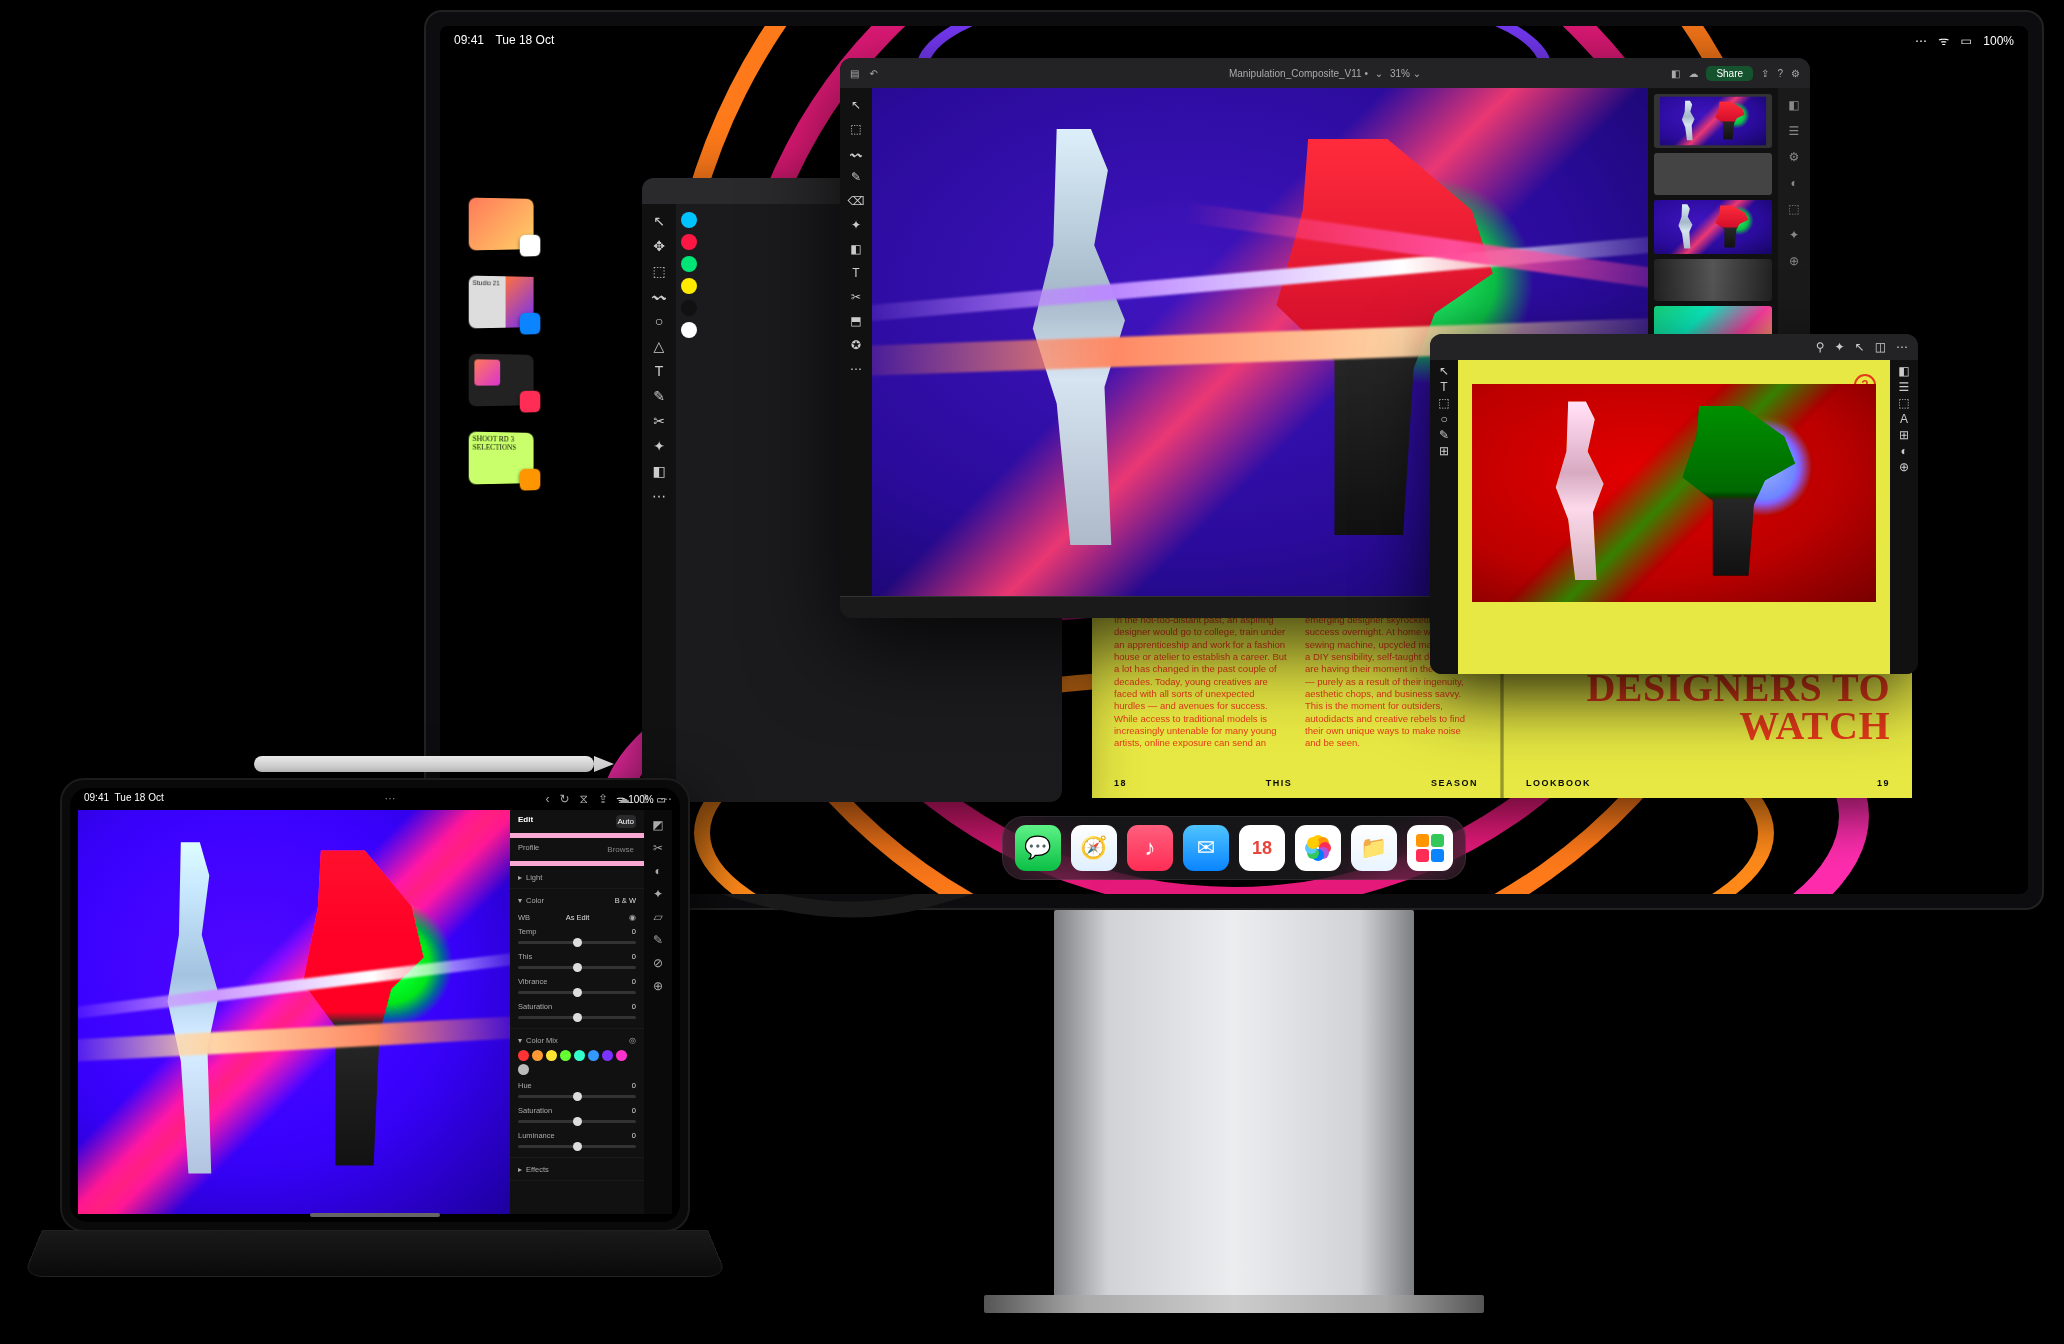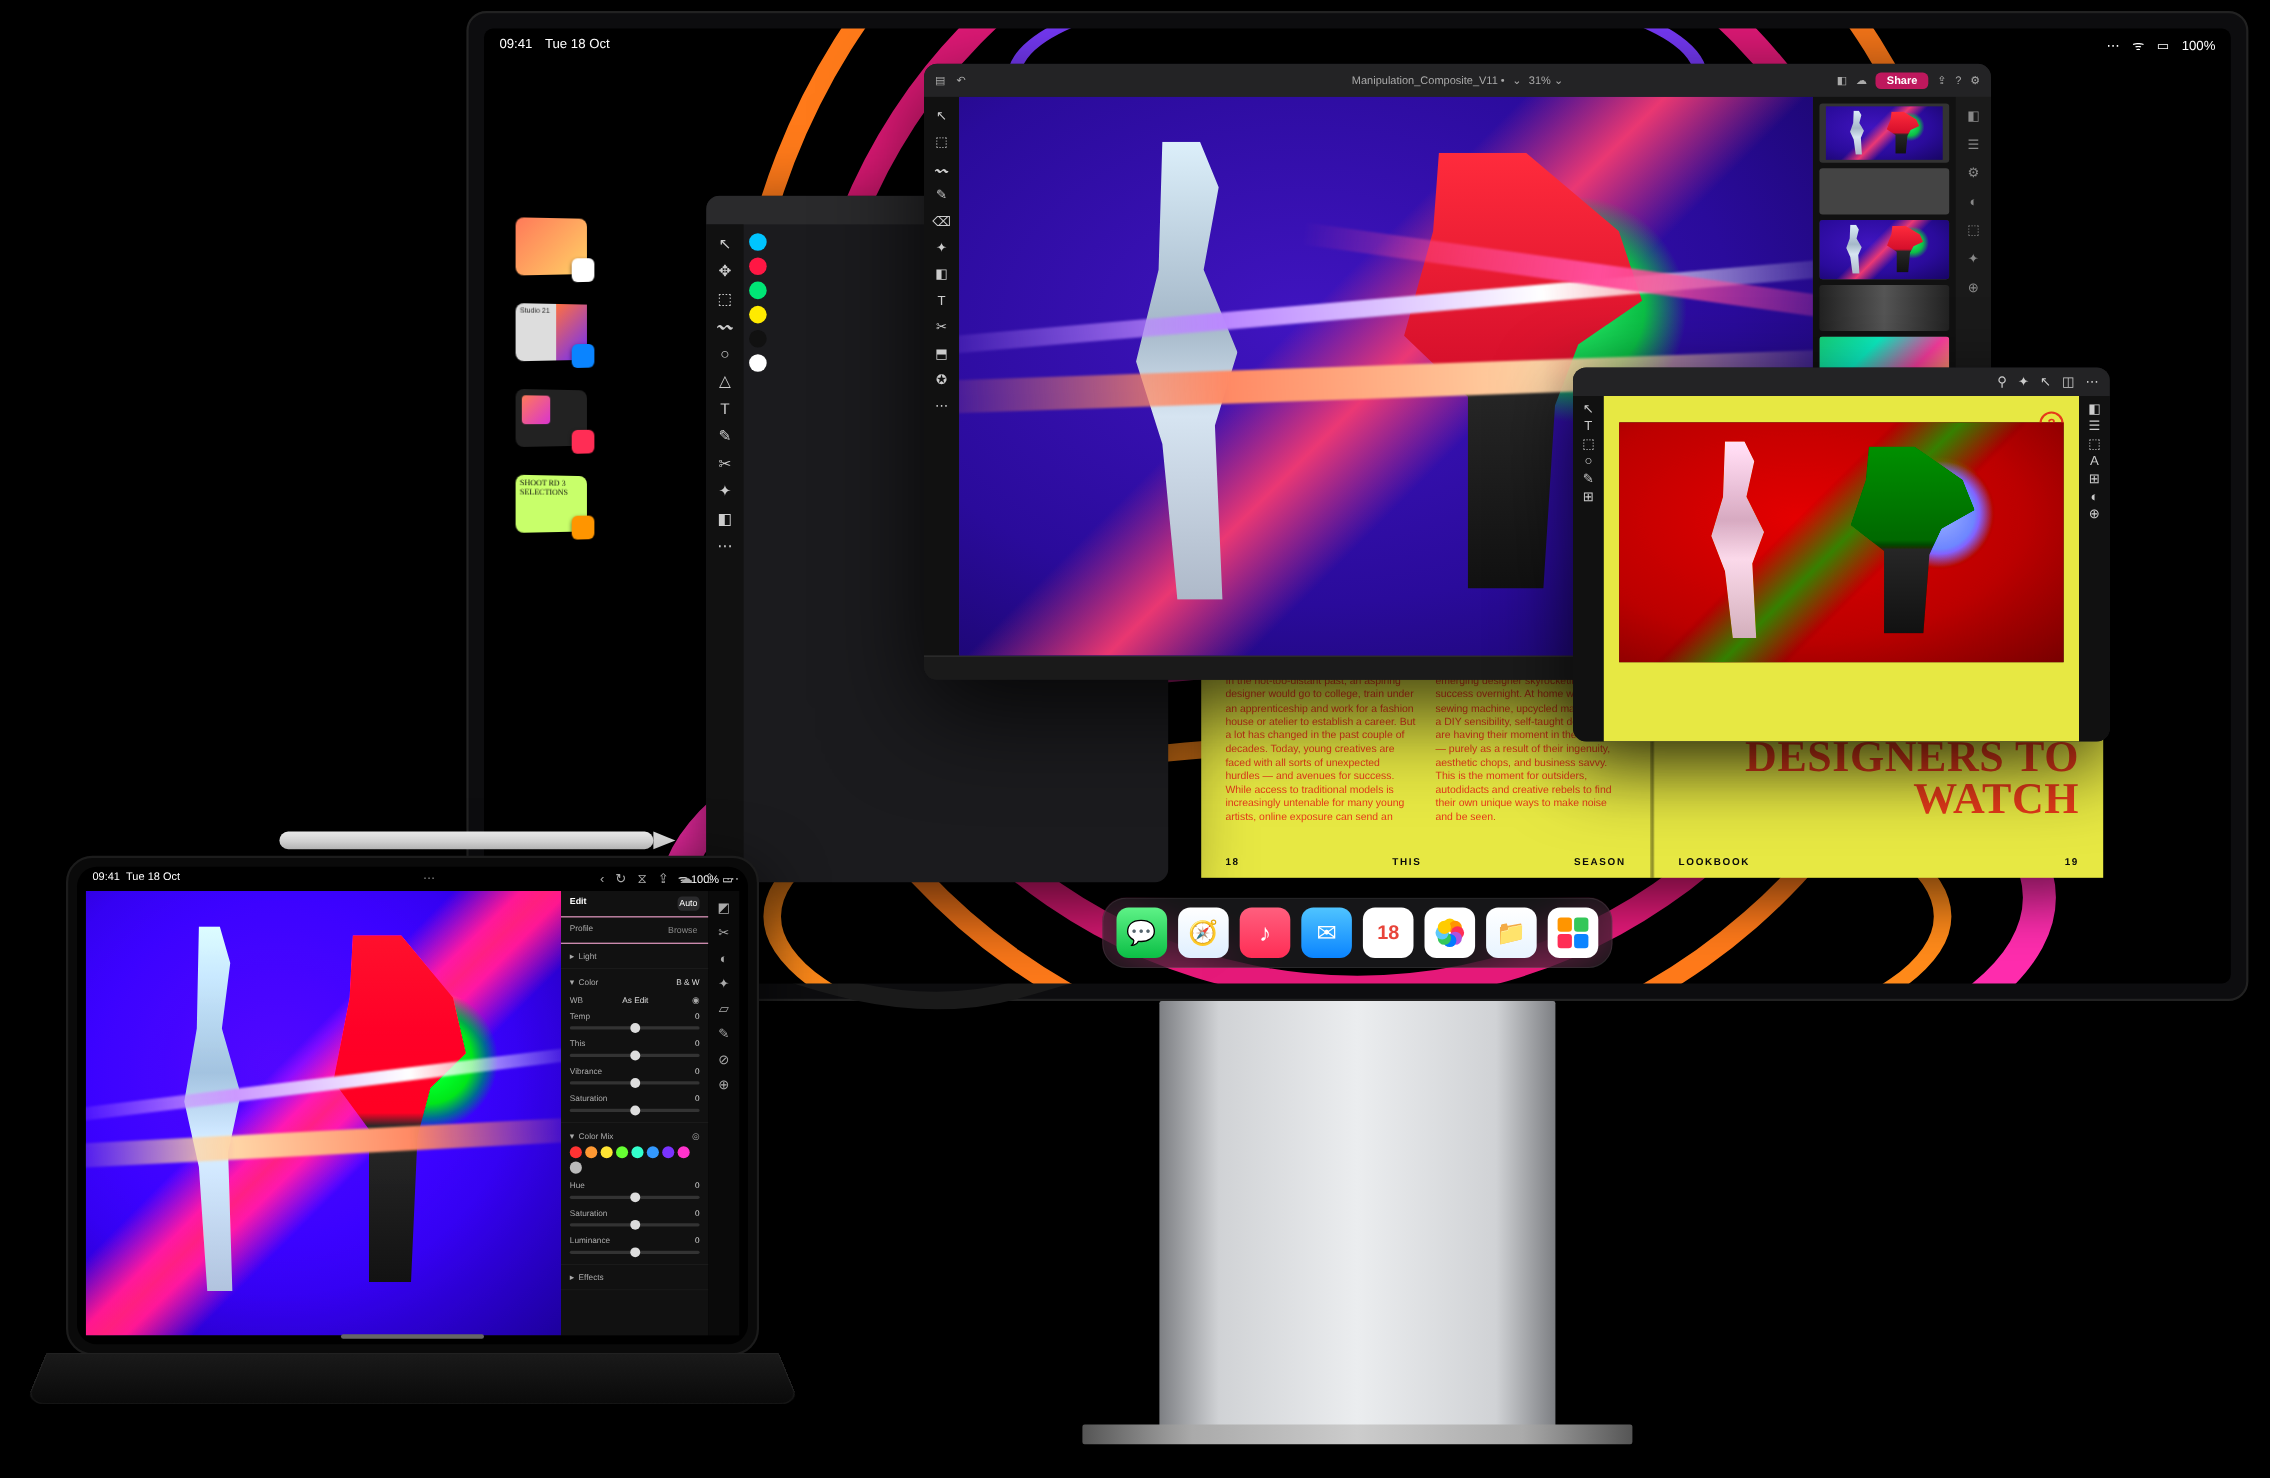--- a/index.html
+++ b/index.html
@@ -107,21 +107,21 @@
 
 
 .photo-win {
   position:absolute; left:400px; top:32px; width:970px; height:560px;
   background:#1b1b1e; border-radius:12px; box-shadow: 0 26px 90px rgba(0,0,0,.8);
   display:flex; flex-direction:column; overflow:hidden;
 }
 .photo-win .titlebar { height:30px; background:#232325; display:flex; align-items:center; justify-content:center; position:relative; color:#aaa; font-size:10px; }
 .photo-win .titlebar .left-ctrl { position:absolute; left:10px; display:flex; gap:10px; }
 .photo-win .titlebar .right-ctrl { position:absolute; right:10px; display:flex; align-items:center; gap:8px; color:#aaa; }
-.share-btn { background:#be185d; color:#fff; padding:2px 10px; border-radius:5px; font-size:10px; font-weight:700; }
+.share-btn { background:#14532d; color:#fff; padding:2px 10px; border-radius:5px; font-size:10px; font-weight:400; }
 .photo-win .main { flex:1; display:flex; }
 .photo-win .ltools { width:32px; background:#111; display:flex; flex-direction:column; align-items:center; padding:6px 0; gap:2px; }
 .photo-win .ltools .t { width:22px; height:22px; color:#ccc; font-size:12px; display:flex; align-items:center; justify-content:center; }
 .photo-win .viewport { flex:1; position:relative; overflow:hidden; }
 .photo-win .rcol { width:130px; background:#111; padding:6px; display:flex; flex-direction:column; gap:5px; }
 .photo-win .rtools { width:32px; background:#1a1a1a; display:flex; flex-direction:column; align-items:center; padding:6px 0; gap:4px;}
 .photo-win .rtools .t { width:22px; height:22px; color:#888; font-size:12px; display:flex; align-items:center; justify-content:center; }
 .photo-win .bottombar { height:22px; background:#1a1a1a; border-top:1px solid #333; }
 
 
@@ -187,21 +187,21 @@
 
 
 .dev {
   position:absolute; inset:22px 8px 8px 8px; display:flex;
 }
 .dev .canvas { flex:1; position:relative; overflow:hidden; background:#0a0a0a; }
 .dev .panel { width:134px; background:#111; display:flex; flex-direction:column; font-size:8px; color:#aaa; }
 .dev .icons { width:28px; background:#0a0a0a; display:flex; flex-direction:column; align-items:center; padding:6px 0; gap:5px; }
 .dev .icons .i { width:18px; height:18px; color:#aaa; font-size:12px; display:flex; align-items:center; justify-content:center; border-radius:4px; }
 
-.dev .hdr { display:flex; justify-content:space-between; padding:5px 8px; border-bottom:1px solid #f9a8d4; }
+.dev .hdr { display:flex; justify-content:space-between; padding:5px 8px; border-bottom:5px solid #f9a8d4; }
 .dev .tabbtn { font-size:8px; color:#888; padding:2px 2px; border-radius:4px; }
 .dev .tabbtn.on { background:#2a2a2c; color:#fff; }
 .dev .section { padding:4px 8px; border-bottom:1px solid #1a1a1a; }
 .dev .row { display:flex; justify-content:space-between; align-items:center; height:14px; }
 .dev .lbl { font-size:7.5px; color:#aaa; }
 .dev .val { font-size:7.5px; color:#ddd; }
 .slider { position:relative; height:3px; background:#333; border-radius:2px; margin:3px 0 5px; }
 .slider .k { position:absolute; top:-3px; width:9px; height:9px; border-radius:50%; background:#ddd; }
 .dev .dots { display:flex; gap:3px; flex-wrap:wrap; padding:3px 0; }
 .dev .dots .d { width:11px; height:11px; border-radius:50%; }

